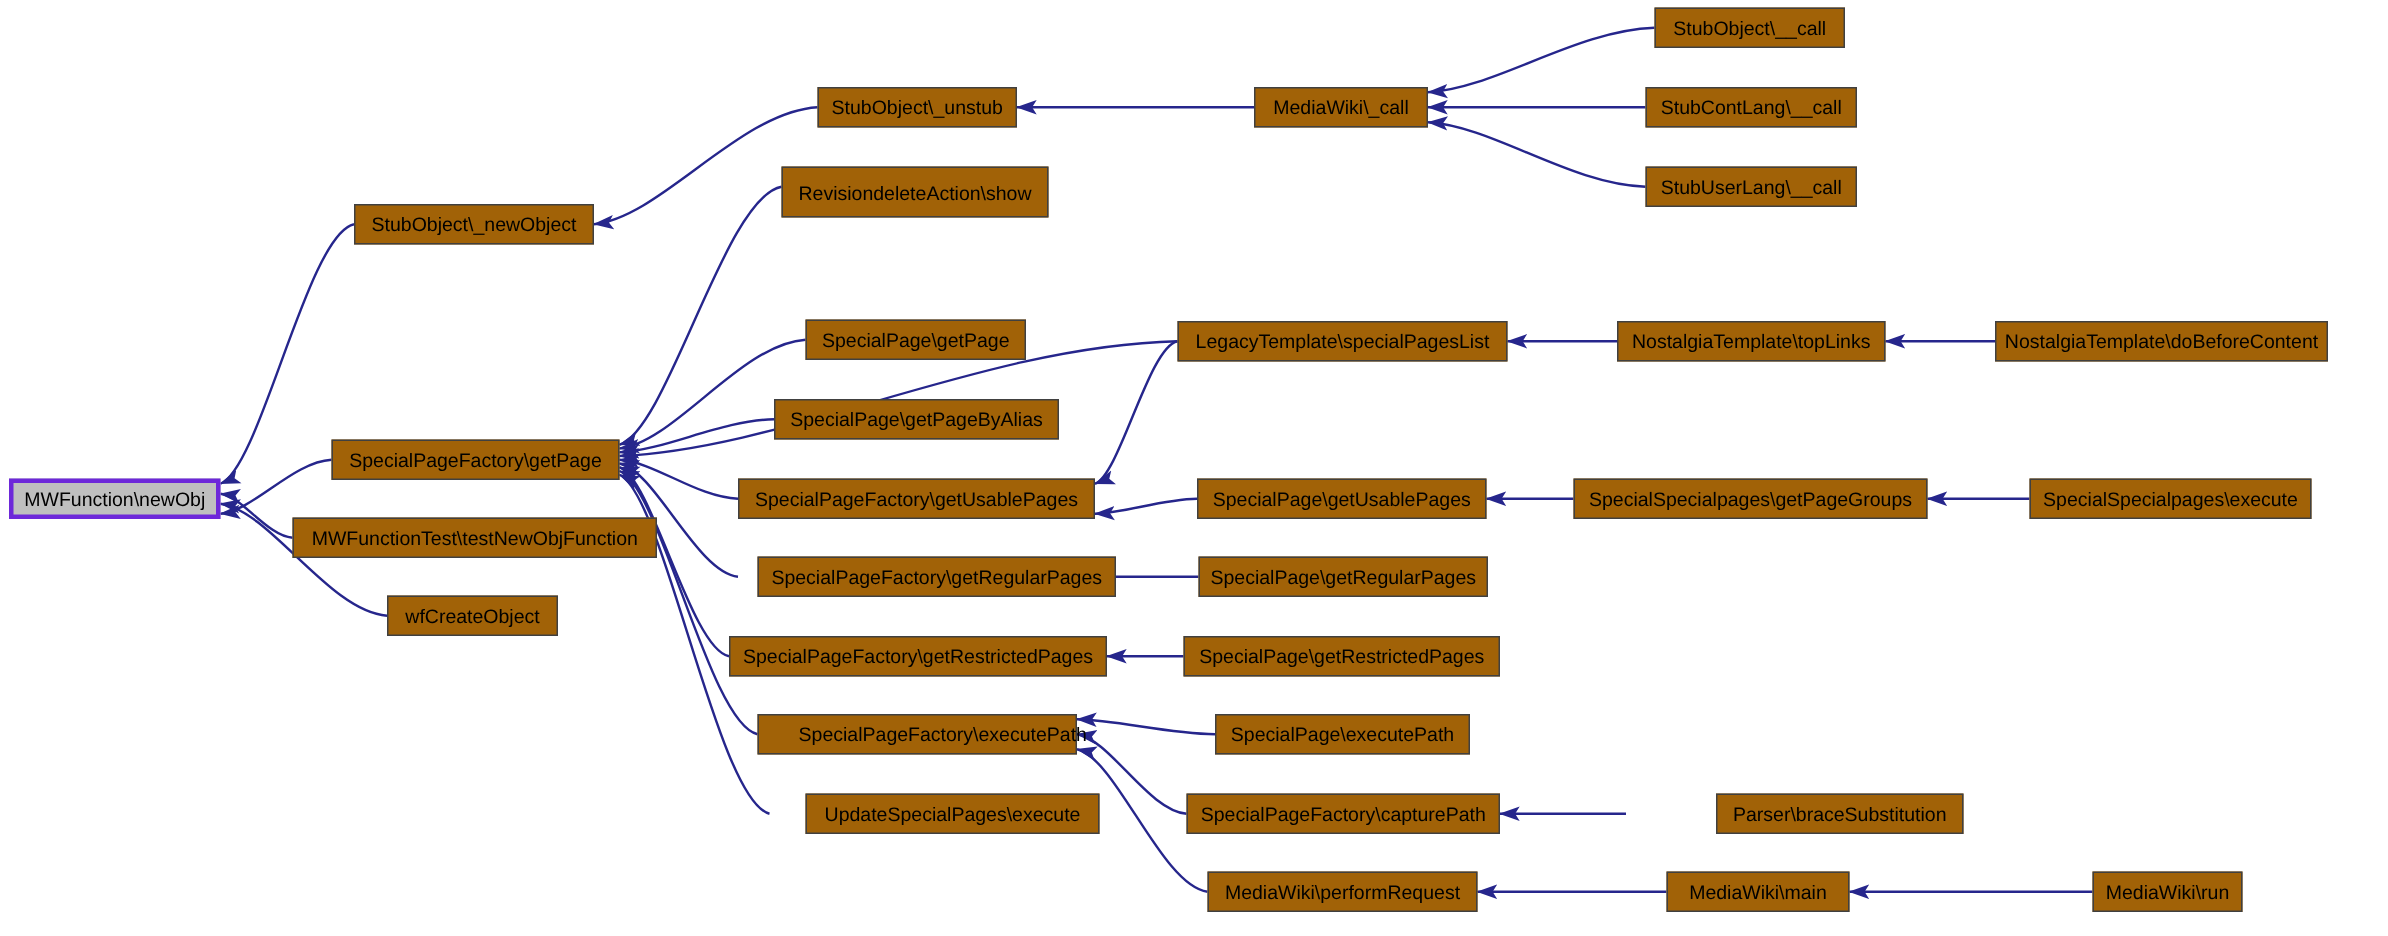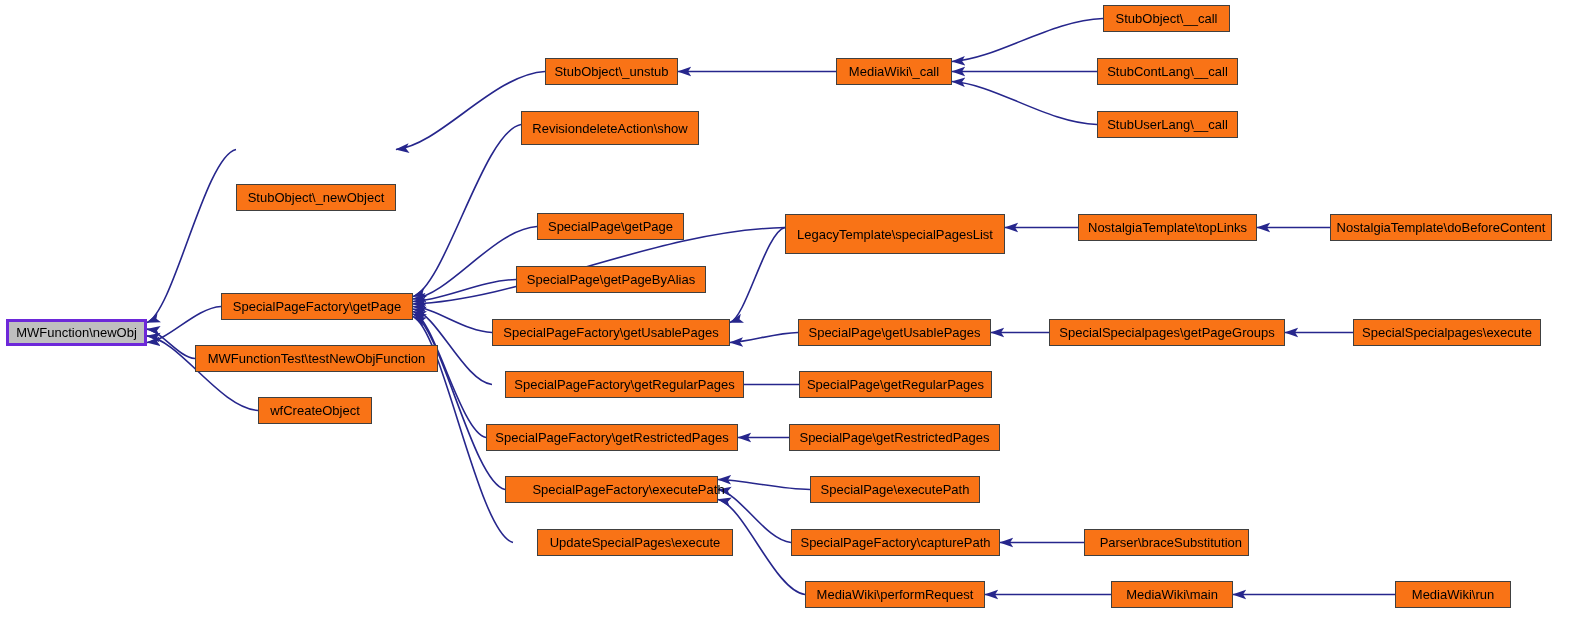--- a/index.html
+++ b/index.html
@@ -22,21 +22,21 @@
     position: absolute;
     left: 0;
     top: 0;
     width: 1592px;
     height: 624px;
   }
   .node {
     position: absolute;
     box-sizing: border-box;
     border: 1px solid #404040;
-    background: #f97316;
+    background: #a16207;
     color: #000000;
     font-family: "Liberation Sans", sans-serif;
     font-size: 13px;
     line-height: 1;
     display: flex;
     align-items: center;
     justify-content: center;
     white-space: nowrap;
     letter-spacing: 0px;
     z-index: 2;
@@ -94,21 +94,21 @@
         <path d="M1084,542.5 L1000,542.5"></path>
         <path d="M1111,594.5 L985,594.5"></path>
         <path d="M1395,594.5 L1233,594.5"></path>
       </g>
   </svg>
 
   <div id="node-layer">
       <div class="node root" style="left: 6px; top: 319px; width: 141px; height: 27px;">
         <span class="node-label">MWFunction\newObj</span>
       </div>
-      <div class="node" style="left: 236px; top: 136px; width: 160px; height: 27px; margin-top: 48px;">
+      <div class="node" style="left: 236px; top: 136px; width: 160px; height: 27px;">
         <span class="node-label">StubObject\_newObject</span>
       </div>
       <div class="node" style="left: 195px; top: 345px; width: 243px; height: 27px;">
         <span class="node-label">MWFunctionTest\testNewObjFunction</span>
       </div>
       <div class="node" style="left: 258px; top: 397px; width: 114px; height: 27px;">
         <span class="node-label">wfCreateObject</span>
       </div>
       <div class="node" style="left: 545px; top: 58px; width: 133px; height: 27px;">
         <span class="node-label">StubObject\_unstub</span>
@@ -136,21 +136,21 @@
       </div>
       <div class="node" style="left: 505px; top: 476px; width: 213px; height: 27px; padding-left: 34px;">
         <span class="node-label">SpecialPageFactory\executePath</span>
       </div>
       <div class="node" style="left: 537px; top: 529px; width: 196px; height: 27px;">
         <span class="node-label">UpdateSpecialPages\execute</span>
       </div>
       <div class="node" style="left: 836px; top: 58px; width: 116px; height: 27px;">
         <span class="node-label">MediaWiki\_call</span>
       </div>
-      <div class="node" style="left: 785px; top: 214px; width: 220px; height: 40px;">
+      <div class="node" style="left: 785px; top: 214px; width: 220px; height: 27px;">
         <span class="node-label">LegacyTemplate\specialPagesList</span>
       </div>
       <div class="node" style="left: 798px; top: 319px; width: 193px; height: 27px;">
         <span class="node-label">SpecialPage\getUsablePages</span>
       </div>
       <div class="node" style="left: 799px; top: 371px; width: 193px; height: 27px;">
         <span class="node-label">SpecialPage\getRegularPages</span>
       </div>
       <div class="node" style="left: 789px; top: 424px; width: 211px; height: 27px;">
         <span class="node-label">SpecialPage\getRestrictedPages</span>
@@ -172,29 +172,29 @@
       </div>
       <div class="node" style="left: 1097px; top: 111px; width: 141px; height: 27px;">
         <span class="node-label">StubUserLang\__call</span>
       </div>
       <div class="node" style="left: 1078px; top: 214px; width: 179px; height: 27px;">
         <span class="node-label">NostalgiaTemplate\topLinks</span>
       </div>
       <div class="node" style="left: 1049px; top: 319px; width: 236px; height: 27px;">
         <span class="node-label">SpecialSpecialpages\getPageGroups</span>
       </div>
-      <div class="node" style="left: 1084px; top: 529px; width: 165px; height: 27px; justify-content: flex-end;">
+      <div class="node" style="left: 1144px; top: 529px; width: 165px; height: 27px;">
         <span class="node-label">Parser\braceSubstitution</span>
       </div>
       <div class="node" style="left: 1111px; top: 581px; width: 122px; height: 27px;">
         <span class="node-label">MediaWiki\main</span>
       </div>
       <div class="node" style="left: 1330px; top: 214px; width: 222px; height: 27px;">
         <span class="node-label">NostalgiaTemplate\doBeforeContent</span>
       </div>
       <div class="node" style="left: 1353px; top: 319px; width: 188px; height: 27px;">
         <span class="node-label">SpecialSpecialpages\execute</span>
       </div>
-      <div class="node" style="left: 1395px; top: 581px; width: 116px; height: 27px;">
+      <div class="node" style="left: 1395px; top: 581px; width: 100px; height: 27px;">
         <span class="node-label">MediaWiki\run</span>
       </div>
     </div>
 </div>
 
 </body></html>

